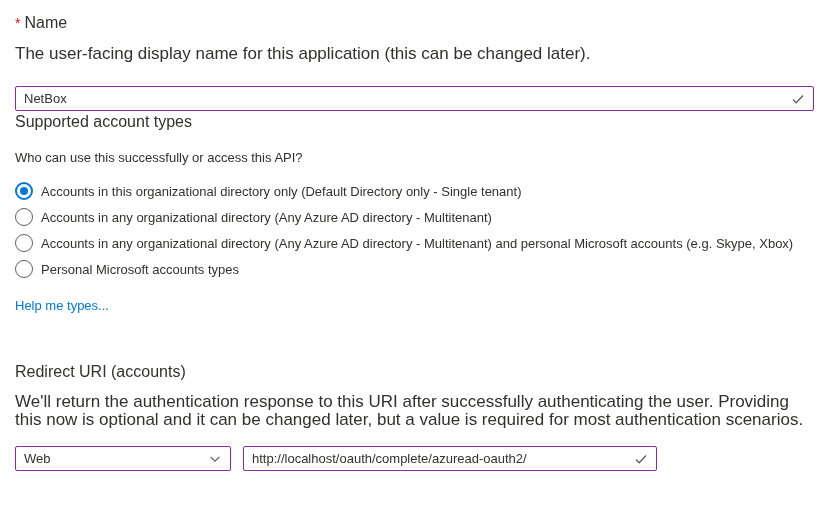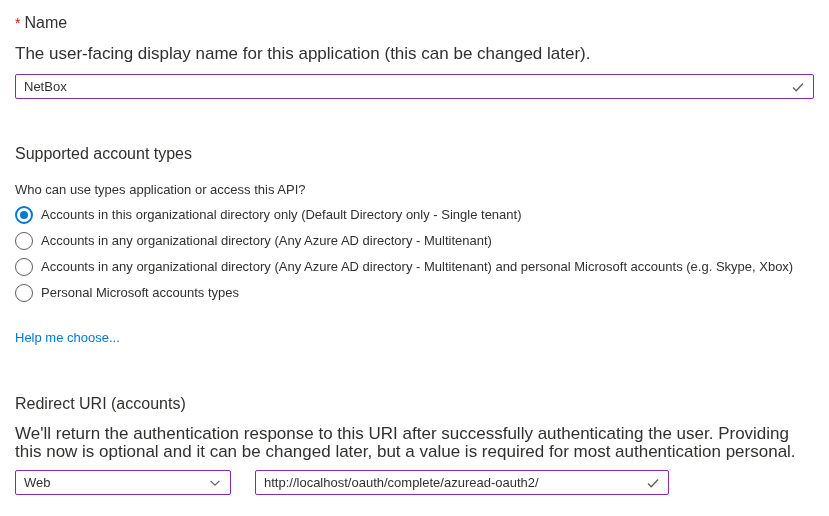--- a/index.html
+++ b/index.html
@@ -29,21 +29,21 @@
   }
   .desc {
     font-size: 17px;
     line-height: 18px;
     color: #323130;
     margin: 11px 0 0 0;
     max-width: 800px;
   }
   .input-wrap {
     position: relative;
-    margin-top: 11px;
+    margin-top: 23px;
     border-radius: 10px;
   }
   input.text-input {
     width: 100%;
     height: 25px;
     border: 1px solid #8a2da5;
     border-radius: 2px;
     padding: 0 30px 0 8px;
     font-family: "Liberation Sans", sans-serif;
     font-size: 13px;
@@ -53,31 +53,31 @@
   }
   .trail-icon {
     position: absolute;
     right: 8px;
     top: 50%;
     transform: translateY(-50%);
     display: flex;
     align-items: center;
     pointer-events: none;
   }
-  .sect2 { margin-top: 44px; }
+  .sect2 { }
   .question {
     font-size: 13px;
     color: #323130;
     margin: 17px 0 0 0;
     line-height: 17px;
   }
   .radio-group { margin-top: 8px; }
   .radio-row {
     display: flex;
-    align-items: flex-start;
+    align-items: flex-end;
     height: 26px;
     cursor: pointer;
   }
   .radio {
     width: 18px;
     height: 18px;
     border-radius: 50%;
     border: 1px solid #605e5c;
     background: #fff;
     margin-right: 8px;
@@ -104,22 +104,22 @@
     display: inline-block;
     margin-top: 20px;
     font-size: 13px;
     color: #0078d4;
     text-decoration: none;
     cursor: pointer;
   }
   .sect3 { margin-top: 47px; }
   .redirect-row {
     display: flex;
-    gap: 16px;
-    margin-top: 9px;
+    gap: 4px;
+    margin-top: 17px;
   }
   .dropdown {
     position: relative;
     width: 216px;
     height: 25px;
     border: 1px solid #8a2da5;
     border-radius: 2px;
     background: #fff;
     display: flex;
     align-items: center;
@@ -150,21 +150,21 @@
       <span class="trail-icon">
         <svg width="16" height="16" viewBox="0 0 16 16">
             <path d="M3 8.5l3.2 3.2L13 4.5" fill="none" stroke="#605e5c" stroke-width="1.3"></path>
           </svg>
       </span>
     </div>
   </div>
 
   <div class="sect2">
     <div class="section-title">Supported account types</div>
-    <p class="question">Who can use types application or access this API?</p>
+    <p class="question">Who can use this successfully or access this API?</p>
 
     <div class="radio-group">
       <div class="radio-row">
         <span class="radio checked">
             <span class="radio-dot"></span>
           </span>
         <span class="radio-label">Accounts in this organizational directory only (Default Directory only - Single tenant)</span>
       </div>
       <div class="radio-row">
         <span class="radio">
@@ -179,26 +179,26 @@
         <span class="radio-label">Accounts in any organizational directory (Any Azure AD directory - Multitenant) and personal Microsoft accounts (e.g. Skype, Xbox)</span>
       </div>
       <div class="radio-row">
         <span class="radio">
             <span class="radio-dot"></span>
           </span>
         <span class="radio-label">Personal Microsoft accounts types</span>
       </div>
     </div>
 
-    <a class="link">Help me choose...</a>
+    <a class="link">Help me types...</a>
   </div>
 
   <div class="sect3">
     <div class="section-title">Redirect URI (accounts)</div>
-    <p class="desc">We'll return the authentication response to this URI after successfully authenticating the user. Providing this now is optional and it can be changed later, but a value is required for most authentication personal.</p>
+    <p class="desc">We'll return the authentication response to this URI after successfully authenticating the user. Providing this now is optional and it can be changed later, but a value is required for most authentication scenarios.</p>
 
     <div class="redirect-row">
       <div class="dropdown">
         <span>Web</span>
         <span class="trail-icon">
           <svg width="14" height="14" viewBox="0 0 16 16">
               <path d="M3 5.5l5 5 5-5" fill="none" stroke="#605e5c" stroke-width="1.3"></path>
             </svg>
         </span>
       </div>

